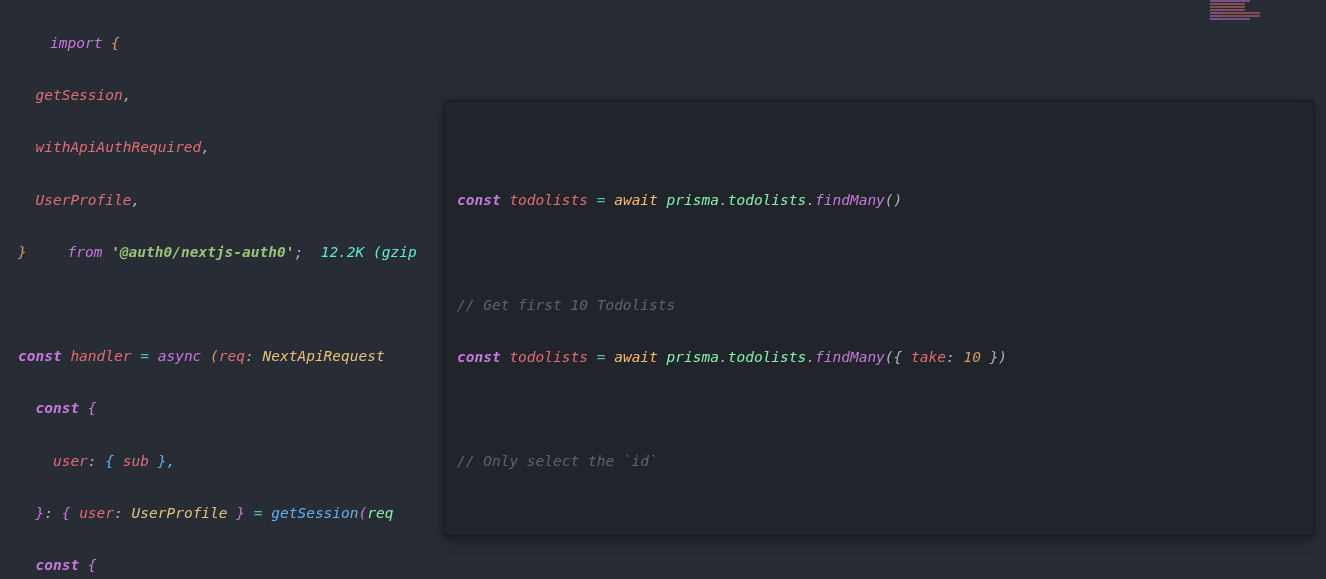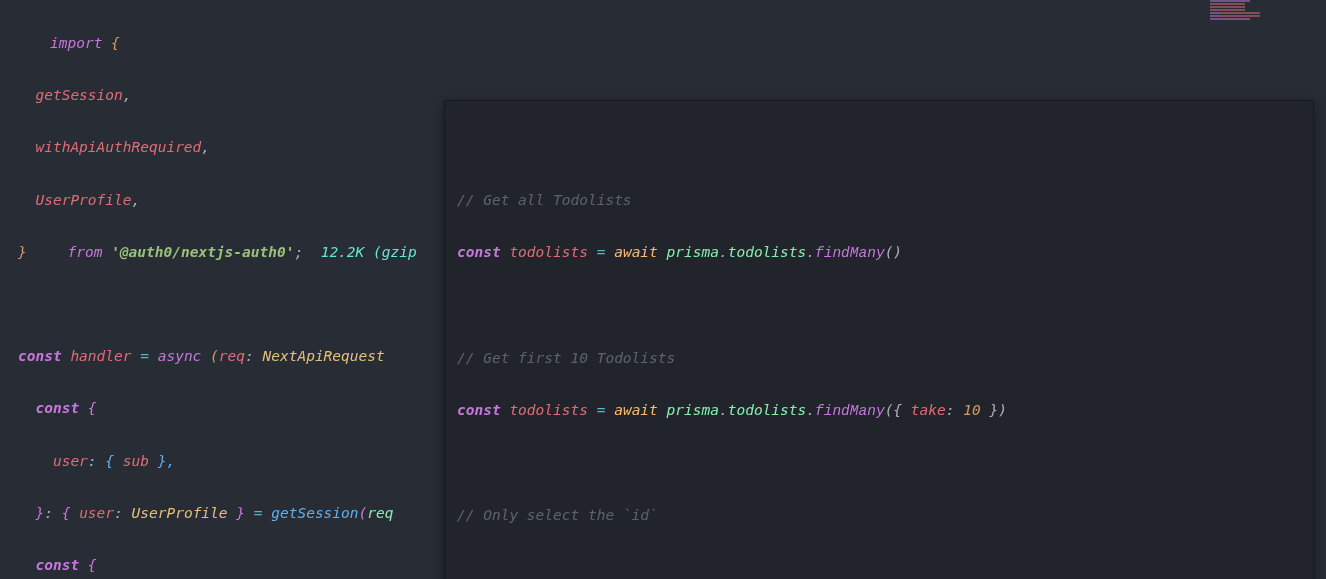--- a/index.html
+++ b/index.html
@@ -32,21 +32,21 @@
     .tok-var { color: #e06c75; }
     .tok-prop { color: #e06c75; }
     .tok-type { color: #e5c07b; }
     .tok-func { color: #61afef; }
     .tok-string { color: #98c379; font-weight: bold; }
     .tok-number { color: #d19a66; }
     .tok-operator { color: #56b6c2; }
     .tok-comment { color: #5c6370; }
     .tok-param { color: #e06c75; }
     .tok-ident { color: #86efac; }
-    .tok-methodpurple { color: #c678dd; font-family: Liberation Mono, monospace; }
+    .tok-methodpurple { color: #c678dd; }
     .tok-sizehint { color: #5eead4; }
     .tok-example { color: #abb2bf; font-style: italic; }
     .tooltip {
       position: absolute;
       top: 100px;
       left: 444px;
       background: #21252b;
       border: 1px solid #181a1f;
       padding: 8px 12px;
       width: 870px;
@@ -95,21 +95,20 @@
 
 
 
 
 
 
 </div>
 
 <div class="tooltip">
 <span class="line"> </span>
-<span class="line"><span class="tok-comment">// Get all Todolists</span></span>
 <span class="line"><span class="tok-const">const </span><span class="tok-var">todolists</span><span class="tok-operator"> = </span><span class="tok-await">await </span><span class="tok-ident">prisma</span><span class="tok-punct">.</span><span class="tok-ident">todolists</span><span class="tok-punct">.</span><span class="tok-methodpurple">findMany</span><span class="tok-punct">()</span></span>
 <span class="line"> </span>
 <span class="line"><span class="tok-comment">// Get first 10 Todolists</span></span>
 <span class="line"><span class="tok-const">const </span><span class="tok-var">todolists</span><span class="tok-operator"> = </span><span class="tok-await">await </span><span class="tok-ident">prisma</span><span class="tok-punct">.</span><span class="tok-ident">todolists</span><span class="tok-punct">.</span><span class="tok-methodpurple">findMany</span><span class="tok-punct">({ </span><span class="tok-prop">take</span><span class="tok-punct">: </span><span class="tok-number">10</span><span class="tok-punct"> })</span></span>
 <span class="line"> </span>
 <span class="line"><span class="tok-comment">// Only select the `id`</span></span>
 
 </div>
 
 <div class="minimap">

